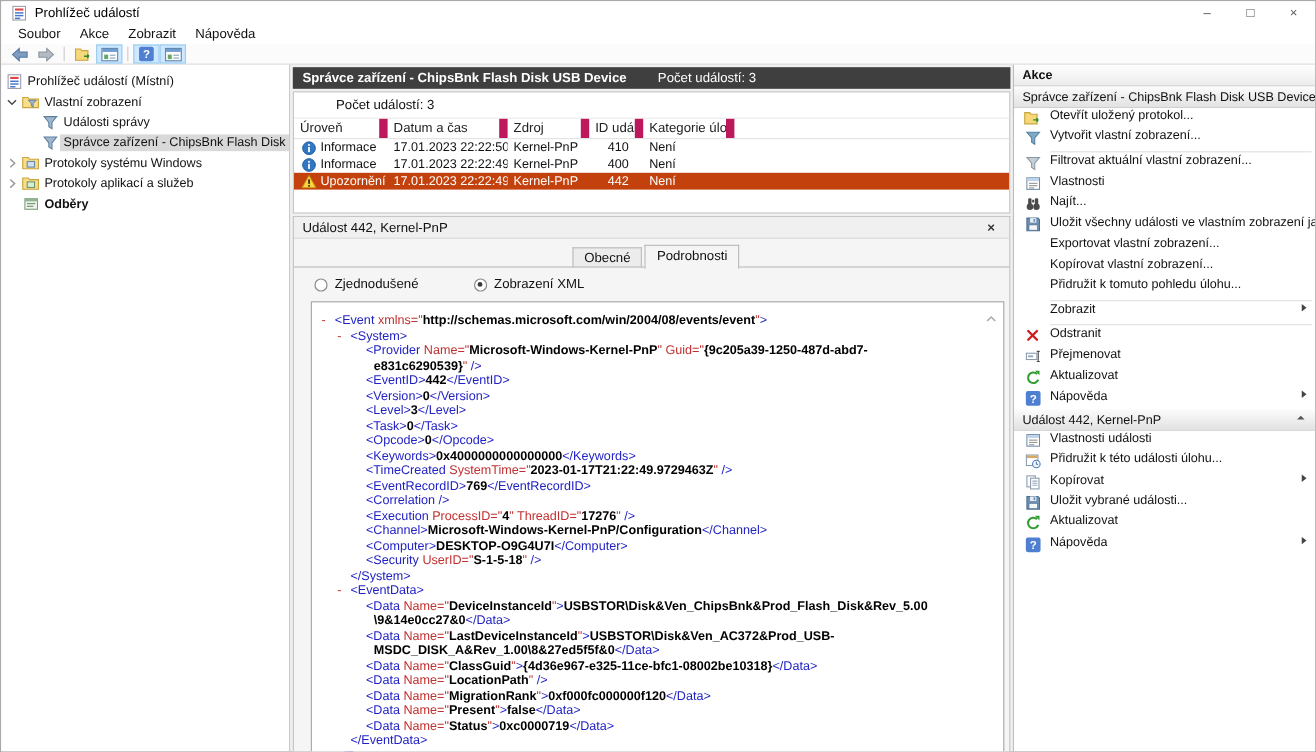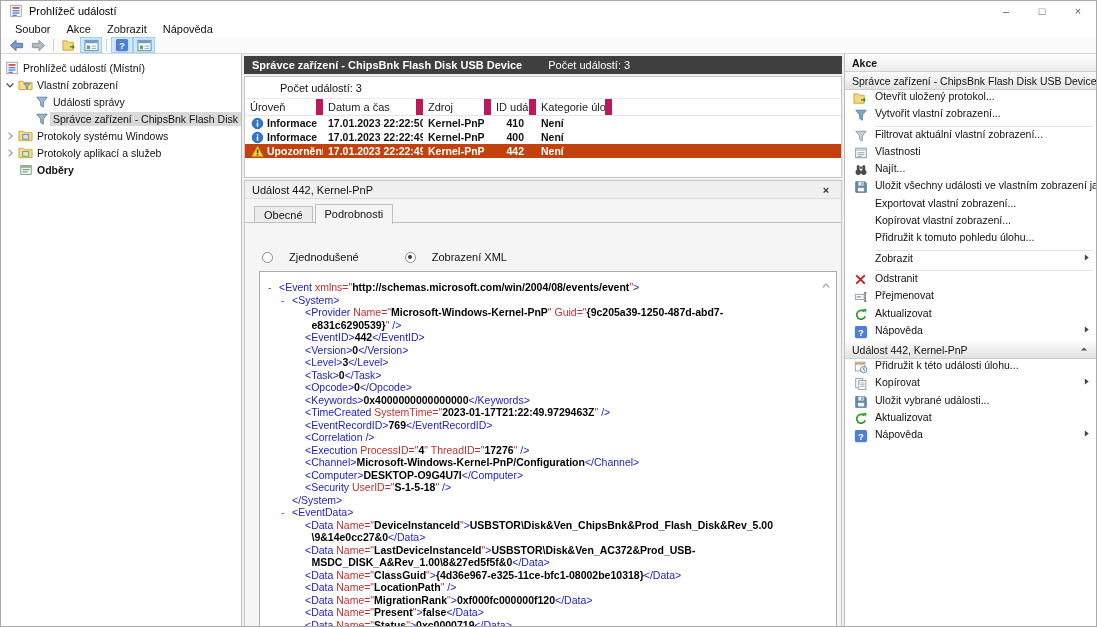--- a/index.html
+++ b/index.html
@@ -38,26 +38,26 @@
   .c0{width:78px;}.c1{width:100px;}.c2{width:68px;}.c3{width:45px;}.c4{width:76px;}.cf{flex:1;border-right:none;}
   .tr{display:flex;height:14px;align-items:center;white-space:nowrap;font-size:10.5px;}
   .td{padding-left:5px;overflow:hidden;display:flex;align-items:center;gap:3px;height:100%;}
   .td.c3{justify-content:flex-end;padding-right:12px;}
   .tr.sel{background:#c2410c;color:#fff;justify-content:space-between;}
   .tr .ico{width:14px;height:13px;}
   
   .detail{flex:1;margin-top:2px;background:#f5f5f5;border:1px solid #c6c6c6;border-bottom:none;display:flex;flex-direction:column;overflow:hidden;}
   .dheader{height:18px;background:#f0f0f0;border-bottom:1px solid #dcdcdc;display:flex;align-items:center;padding:0 7px;flex:none;}
   .dclose{margin-left:auto;color:#333;font-weight:bold;font-size:11px;width:16px;text-align:center;}
-  .tabstrip{height:24px;display:flex;align-items:flex-end;padding-left:9px;position:relative;flex:none;}
+  .tabstrip{height:24px;display:flex;align-items:flex-end;padding-left:9px;position:relative;flex:none;justify-content:center;}
   .tabstrip::after{content:'';position:absolute;left:0;right:0;bottom:0;height:1px;background:#bfbfbf;}
   .tab{border:1px solid #bfbfbf;border-bottom:none;padding:0 9px;margin-right:2px;height:17px;display:flex;align-items:center;background:#ececec;position:relative;z-index:0;}
   .tab.active{height:20px;background:#f5f5f5;z-index:2;margin-bottom:-1px;padding-bottom:1px;}
   .radiorow{display:flex;gap:46px;padding:8px 0 6px 17px;align-items:center;flex:none;}
-  .radio{display:flex;align-items:center;gap:16px;margin-top:20px;}
+  .radio{display:flex;align-items:center;gap:6px;}
   .rdot{width:11px;height:11px;border-radius:50%;border:1px solid #8a8a8a;background:#fff;position:relative;flex:none;}
   .radio.checked .rdot::after{content:'';position:absolute;left:2.5px;top:2.5px;right:2.5px;bottom:2.5px;border-radius:50%;background:#3a3a3a;}
   .xmlbox{margin:2px 4px 0 14px;background:#fff;border:1px solid #ababab;flex:1;overflow:hidden;position:relative;padding-top:9px;}
   .xline{height:12.5px;line-height:12.5px;white-space:nowrap;font-size:10.5px;}
   .xdash{display:inline-block;width:11px;color:#c03030;}
   .xsp{display:inline-block;width:11px;}
   .x-p{color:#2222c4;}
   .x-a{color:#c03030;}
   .x-v{color:#000;font-weight:bold;}
   .xscroll{position:absolute;top:8px;right:4px;}
@@ -256,21 +256,21 @@
           <span>Počet událostí: 3</span>
         </div>
         <div class="thead">
             <div class="th c0">Úroveň</div>
             <div class="th c1">Datum a čas</div>
             <div class="th c2">Zdroj</div>
             <div class="th c3">ID udál...</div>
             <div class="th c4">Kategorie úlohy</div>
             <div class="th cf"></div>
           </div>
-        <div style="flex:1;overflow:hidden;font-weight:bold;">
+        <div style="flex:1;overflow:hidden;">
             <div class="tr">
               <div class="td c0">
                 <span class="ico">
                   <svg width="13" height="13" viewBox="0 0 16 16">
                     <circle cx="8" cy="8" r="6.5" fill="#3277c3" stroke="#1d5a9e"></circle>
                     <rect x="7.1" y="3.8" width="1.8" height="1.8" fill="#fff"></rect>
                     <rect x="7.1" y="6.8" width="1.8" height="5.2" fill="#fff"></rect>
                   </svg>
                 </span>
                 <span>Informace</span>
@@ -508,20 +508,32 @@
           </div>
           <div class="asec-header">
             <span>Událost 442, Kernel-PnP</span>
             <span class="arr"><svg width="10" height="10" viewBox="0 0 16 16">
                 <path d="M3 10.5l5-5 5 5z" fill="#555"></path>
               </svg></span>
           </div>
           <div class="action-item">
             <span class="ico">
               <svg width="14" height="14" viewBox="0 0 16 16">
+                <rect x="2" y="2.5" width="12" height="11" fill="#fff" stroke="#6d8cab"></rect>
+                <rect x="2.5" y="3" width="11" height="2.6" fill="#bcd2e8"></rect>
+                <rect x="4" y="7.2" width="8" height="1.1" fill="#999"></rect>
+                <rect x="4" y="9.4" width="8" height="1.1" fill="#999"></rect>
+                <rect x="4" y="11.6" width="5" height="1.1" fill="#999"></rect>
+              </svg>
+            </span>
+            <span class="albl">Vlastnosti události</span>
+          </div>
+          <div class="action-item">
+            <span class="ico">
+              <svg width="14" height="14" viewBox="0 0 16 16">
                 <rect x="1.5" y="2.5" width="11" height="10" fill="#fff" stroke="#8899aa"></rect>
                 <rect x="2" y="3" width="10" height="2.4" fill="#d9a864"></rect>
                 <circle cx="11" cy="11" r="3.6" fill="#eef4fb" stroke="#4a7ab0"></circle>
                 <path d="M11 8.8V11l1.6.9" stroke="#4a7ab0" fill="none"></path>
               </svg>
             </span>
             <span class="albl">Přidružit k této události úlohu...</span>
           </div>
           <div class="action-item">
             <span class="ico">

